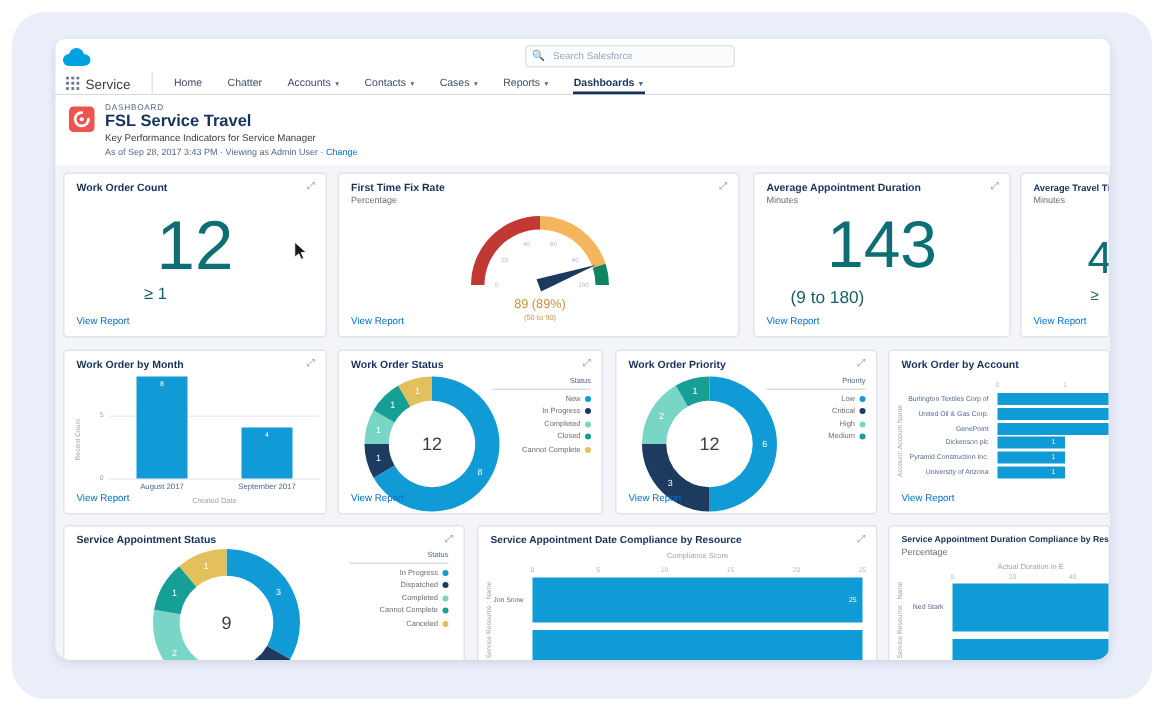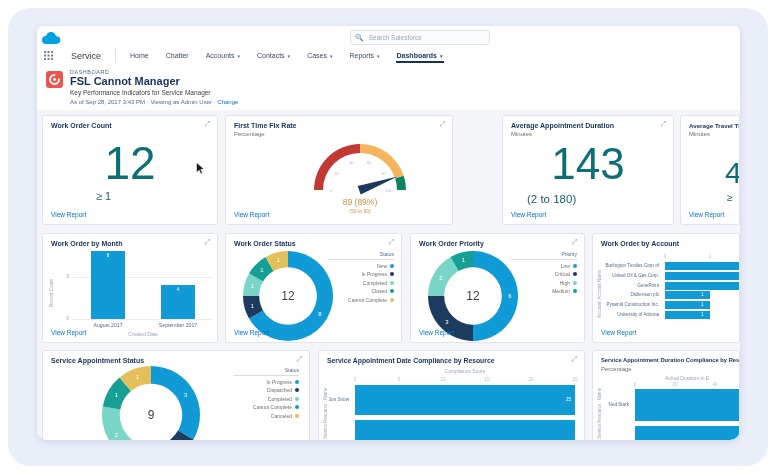--- a/index.html
+++ b/index.html
@@ -8,21 +8,21 @@
   .window{position:absolute;left:37px;top:26px;width:703px;height:414px;background:#fff;border-radius:6px 6px 10px 10px;overflow:hidden;box-shadow:0 2px 6px rgba(60,80,120,.15)}
   
   .sf-logo{position:absolute;left:2px;top:4px}
   .search-box{position:absolute;left:313px;top:4px;width:140px;height:15px;border:1px solid #dfe3ec;border-radius:3px;background:#fbfcfd;display:flex;align-items:center;box-sizing:border-box;padding:0 4px}
   .search-icon{font-size:7px;color:#9aa6ba;margin-right:3px;line-height:1}
   .search-box input{border:none;outline:none;background:transparent;font-size:6.5px;color:#3e3e3c;width:100%;font-family:"Liberation Sans",sans-serif}
   .search-box input::placeholder{color:#9aa6ba}
   
   .navbar{position:absolute;left:0;top:22px;width:100%;height:15px;border-bottom:2px solid #506579;display:flex;align-items:center;background:#fff}
   .waffle{margin-left:7px;display:flex}
-  .app-name{font-size:9px;color:#3e3e3c;margin-left:18px;margin-right:14px}
+  .app-name{font-size:9px;color:#3e3e3c;margin-left:4px;margin-right:14px}
   .nav-tabs{display:flex;gap:15px;font-size:7px;color:#3e4b63;border-left:1px solid #dfe3ec;padding-left:13px;height:100%;align-items:center}
   .nav-tab{height:100%;display:flex;align-items:center;padding:0 1px;cursor:pointer;white-space:nowrap}
   .nav-tab.active{font-weight:bold;color:#16325c;box-shadow:inset 0 -2px 0 #16325c}
   .caret{font-size:5px;color:#54698d;margin-left:3px}
   
   .dash-header{position:absolute;left:0;top:37px;width:100%;height:47px;background:#fff;border-bottom:1px solid #e4e8ef}
   .dh-icon{position:absolute;left:9px;top:8px;width:17px;height:17px;background:#ea554f;border-radius:3px;display:flex;align-items:center;justify-content:center}
   .dh-kicker{position:absolute;left:33px;top:6px;font-size:5.5px;letter-spacing:.5px;color:#54698d}
   .dh-title{position:absolute;left:33px;top:12px;font-size:11px;font-weight:bold;color:#16325c}
   .dh-sub{position:absolute;left:33px;top:26px;font-size:6.5px;color:#3e3e3c}
@@ -110,39 +110,39 @@
   </div>
 
   <div class="dash-header">
     <span class="dh-icon">
       <svg width="13" height="13" viewBox="0 0 14 14">
           <path d="M7 2.2a4.8 4.8 0 1 0 4.8 4.8" fill="none" stroke="#fff" stroke-width="2" stroke-linecap="round"></path>
           <circle cx="7" cy="7" r="1.5" fill="#fff"></circle>
         </svg>
     </span>
     <div class="dh-kicker">DASHBOARD</div>
-    <div class="dh-title">FSL Cannot Manager</div>
+    <div class="dh-title">FSL Service Travel</div>
     <div class="dh-sub">Key Performance Indicators for Service Manager</div>
     <div class="dh-meta">
       <span>As of Sep 28, 2017 3:43 PM · Viewing as Admin User ·</span>
       <span class="change-link">Change</span>
     </div>
   </div>
 
   <div class="content">
 
     <div class="card" style="left:5px;top:5px;width:176px;height:110px">
       <div class="card-title">Work Order Count</div>
       <span class="expand-icon">⤢</span>
       <div class="metric-big" style="top:24px">12</div>
       <div class="metric-note" style="left:53px;top:74px">≥ 1</div>
       <a class="view-report">View Report</a>
     </div>
 
-    <div class="card" style="left:188px;top:5px;width:228px;height:110px">
+    <div class="card" style="left:188px;top:5px;width:268px;height:110px">
       <div class="card-title">First Time Fix Rate</div>
       <div class="card-sub">Percentage</div>
       <span class="expand-icon">⤢</span>
       <div class="chart" style="left:59px;top:14px;width:150px;height:92px"><svg width="150" height="92" viewBox="0 0 150 92">
             <path d="M29.00,60.00A46,46 0 0 1 75.00,14.00L75.00,23.00A37,37 0 0 0 38.00,60.00Z" fill="#c23934"></path>
             <path d="M75.00,14.00A46,46 0 0 1 118.75,45.79L110.19,48.57A37,37 0 0 0 75.00,23.00Z" fill="#f4b55c"></path>
             <path d="M118.75,45.79A46,46 0 0 1 121.00,60.00L112.00,60.00A37,37 0 0 0 110.19,48.57Z" fill="#0b8464"></path>
             <text x="46.0" y="61.5" text-anchor="middle" font-size="4.2" fill="#b4bcc9">0</text>
             <text x="51.5" y="44.5" text-anchor="middle" font-size="4.2" fill="#b4bcc9">20</text>
             <text x="66.0" y="33.9" text-anchor="middle" font-size="4.2" fill="#b4bcc9">40</text>
@@ -154,21 +154,21 @@
             <text x="75" y="83" text-anchor="middle" font-size="5" fill="#cb9346">(50 to 90)</text>
           </svg></div>
       <a class="view-report">View Report</a>
     </div>
 
     <div class="card" style="left:465px;top:5px;width:172px;height:110px">
       <div class="card-title">Average Appointment Duration</div>
       <div class="card-sub">Minutes</div>
       <span class="expand-icon">⤢</span>
       <div class="metric-big" style="top:26px;font-size:44px">143</div>
-      <div class="metric-note" style="left:24px;top:77px;font-size:11.5px">(2 to 180)</div>
+      <div class="metric-note" style="left:24px;top:77px;font-size:11.5px">(9 to 180)</div>
       <a class="view-report">View Report</a>
     </div>
 
     <div class="card" style="left:643px;top:5px;width:60px;height:110px">
       <div class="card-title" style="font-size:6.2px">Average Travel Time</div>
       <div class="card-sub">Minutes</div>
       <div class="metric-big" style="left:44px;top:42px;width:auto;text-align:left;font-size:30px">4</div>
       <div class="metric-note" style="left:46px;top:76px;font-size:10px">≥</div>
       <a class="view-report">View Report</a>
     </div>

